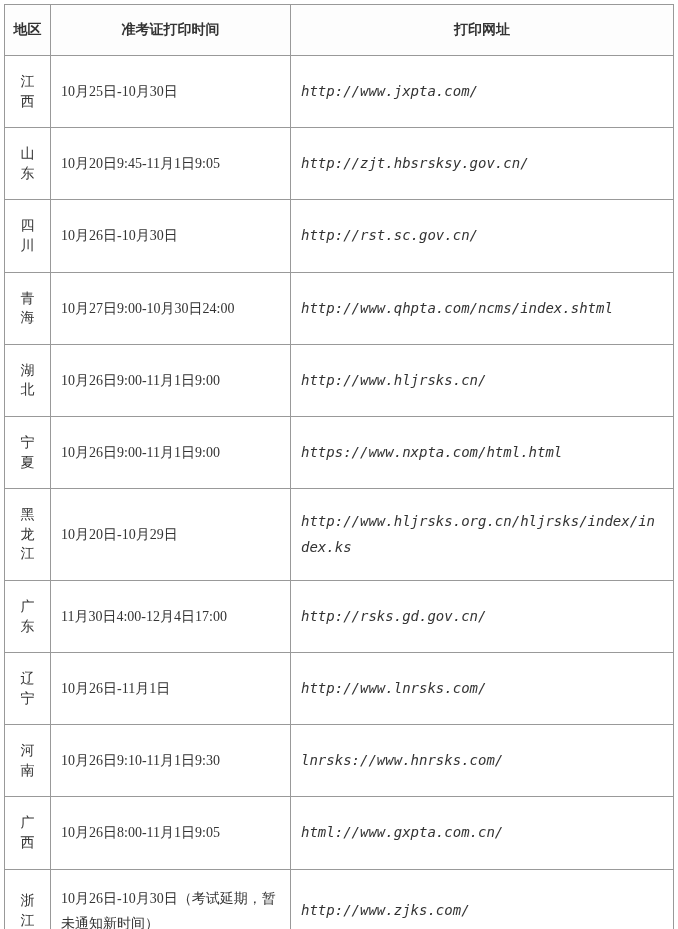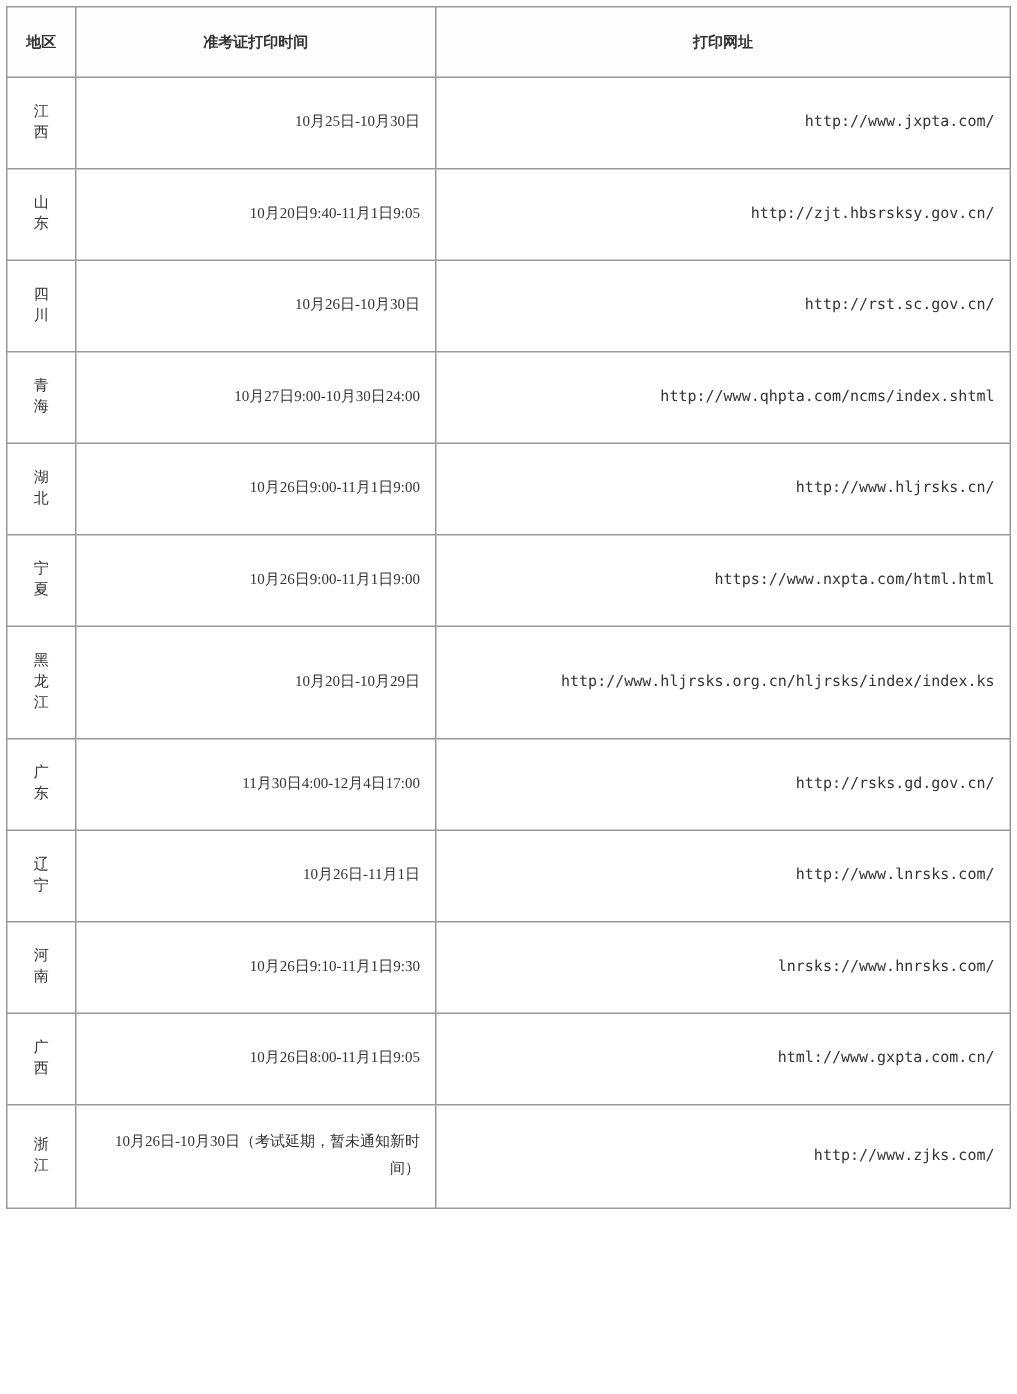--- a/index.html
+++ b/index.html
@@ -11,49 +11,50 @@
       position: relative;
     }
     table {
       width: 100%;
       border-collapse: collapse;
       table-layout: fixed;
     }
     th, td {
       border: 1px solid #999;
       padding: 16px 8px;
-      font-size: 10px;
+      font-size: 14px;
       color: #333;
       vertical-align: middle;
       word-break: break-all;
     }
     th {
       text-align: center;
       font-weight: bold;
       background: #fdfdfd;
     }
     td {
-      text-align: right;
+      text-align: left;
     }
     col.region { width: 46px; }
     col.time { width: 240px; }
     col.url { width: auto; }
     td.region-cell {
       text-align: center;
       padding: 16px 4px;
       line-height: 1.4;
     }
     td.time-cell {
       padding: 16px 10px;
       line-height: 1.8;
     }
     td.url-cell {
       padding: 16px 10px;
       line-height: 1.8;
       font-family: "SimSun", monospace;
+      font-style: italic;
     }
   </style>
 </head>
 <body>
 
 <table>
   <colgroup>
     <col class="region">
     <col class="time">
     <col class="url">
@@ -68,21 +69,21 @@
   <tbody id="tbody">
       <tr>
         <td class="region-cell" style="white-space: pre;">江
 西</td>
         <td class="time-cell">10月25日-10月30日</td>
         <td class="url-cell">http://www.jxpta.com/</td>
       </tr>
       <tr>
         <td class="region-cell" style="white-space: pre;">山
 东</td>
-        <td class="time-cell">10月20日9:40-11月1日9:05</td>
+        <td class="time-cell">10月20日9:45-11月1日9:05</td>
         <td class="url-cell">http://zjt.hbsrsksy.gov.cn/</td>
       </tr>
       <tr>
         <td class="region-cell" style="white-space: pre;">四
 川</td>
         <td class="time-cell">10月26日-10月30日</td>
         <td class="url-cell">http://rst.sc.gov.cn/</td>
       </tr>
       <tr>
         <td class="region-cell" style="white-space: pre;">青

